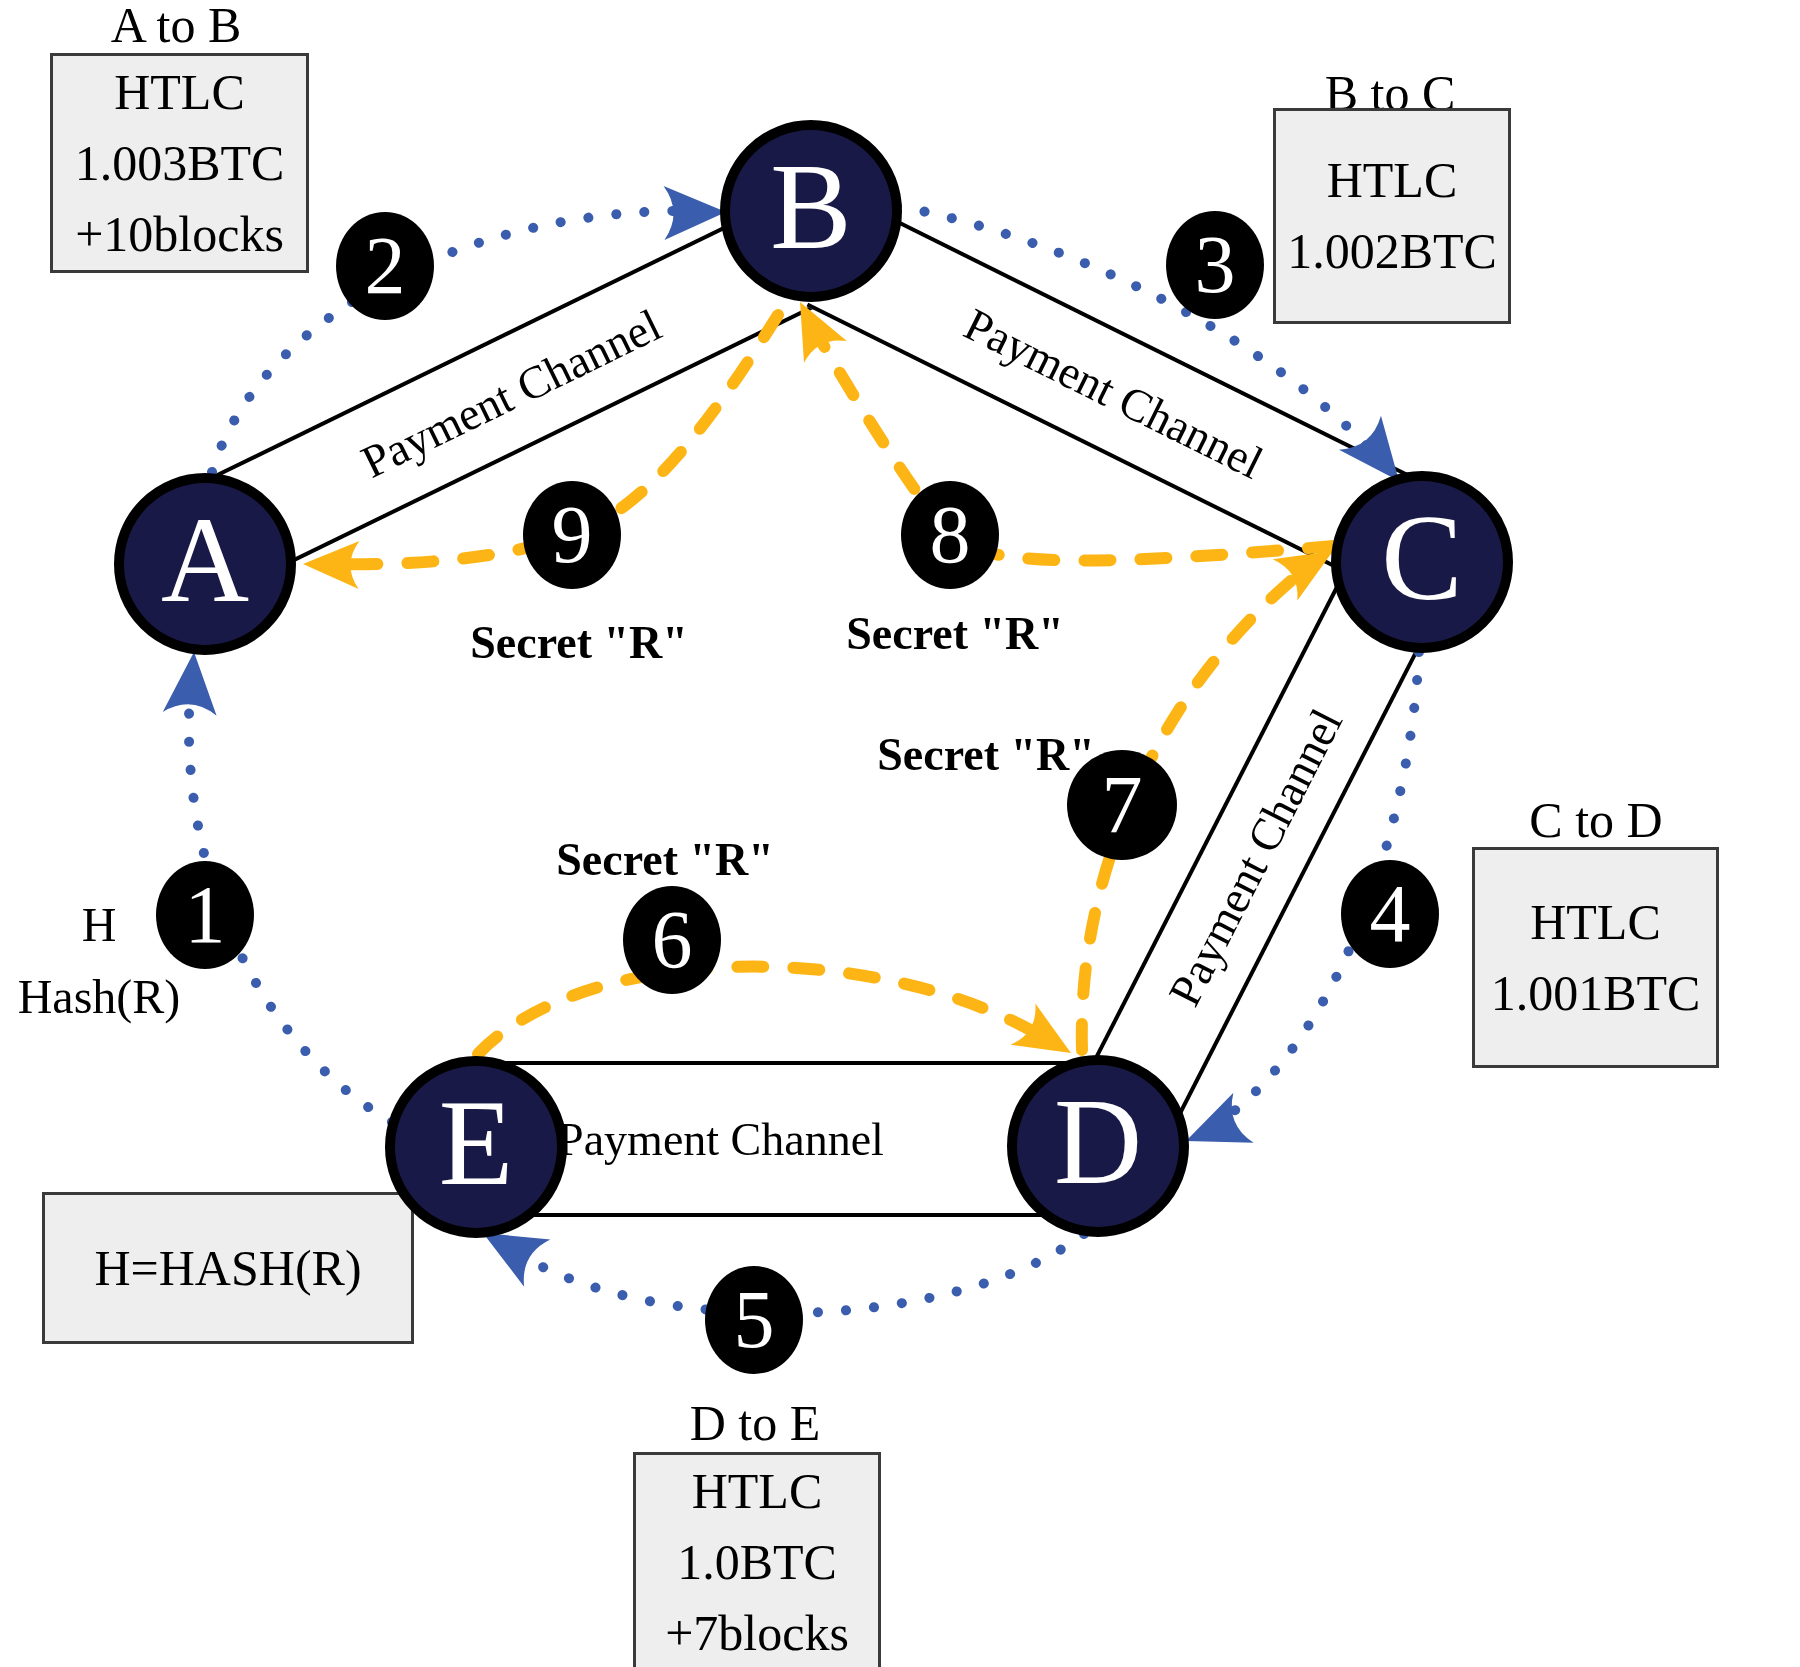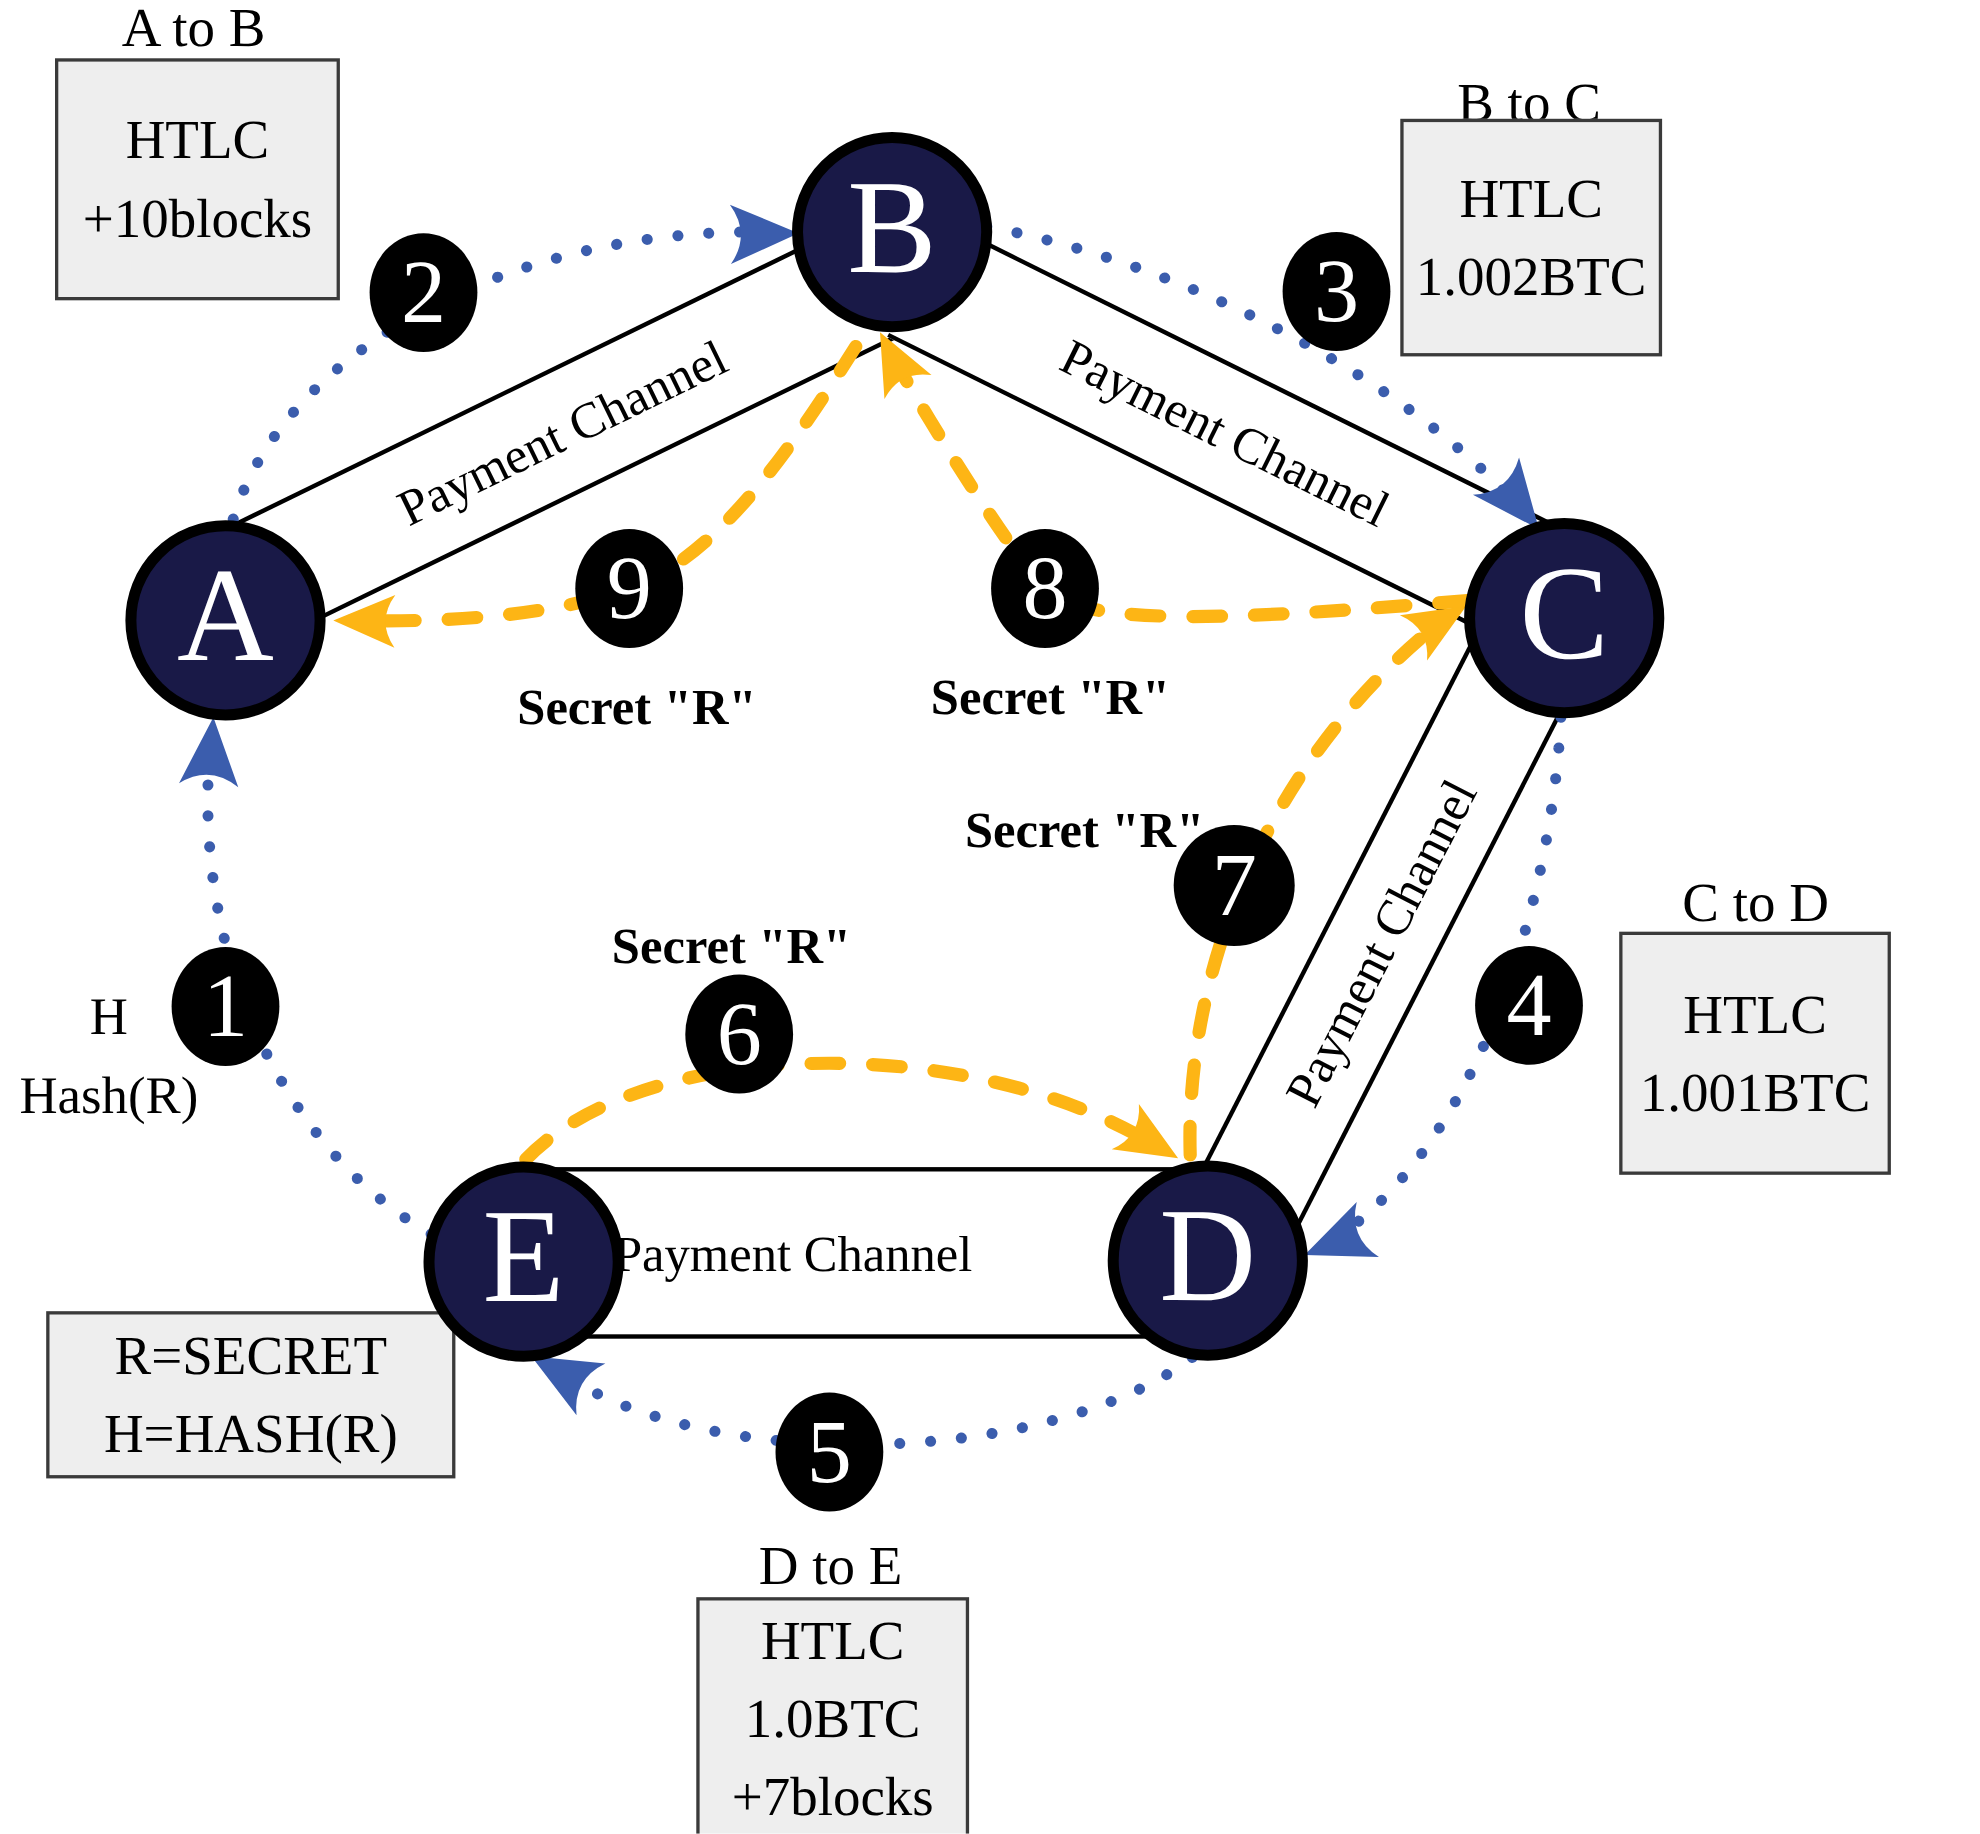--- a/index.html
+++ b/index.html
@@ -117,20 +117,21 @@
   <div class="badge" style="left:901px;top:481px;">
     <span>8</span>
     </div>
   <div class="badge" style="left:523px;top:481px;">
     <span>9</span>
     </div>
 
   <div class="btitle" style="left:176px;top:-4px;">A to B</div>
   <div class="ibox" style="left:50px;top:53px;width:253px;height:214px;">
     <div>HTLC</div>
+    <div>1.003BTC</div>
     <div>+10blocks</div>
   </div>
 
   <div class="btitle" style="left:1390px;top:64px;">B to C</div>
   <div class="ibox" style="left:1273px;top:108px;width:232px;height:210px;">
     <div>HTLC</div>
     <div>1.002BTC</div>
   </div>
 
   <div class="btitle" style="left:1596px;top:791px;">C to D</div>
@@ -140,21 +141,20 @@
   </div>
 
   <div class="btitle" style="left:755px;top:1394px;">D to E</div>
   <div class="ibox" style="left:633px;top:1452px;width:242px;height:215px;">
     <div>HTLC</div>
     <div>1.0BTC</div>
     <div>+7blocks</div>
   </div>
 
   <div class="ibox" style="left:42px;top:1192px;width:366px;height:146px;">
-    <div>R=SECRET</div>
     <div>H=HASH(R)</div>
   </div>
 
   <div class="hashlbl">
     <div>H</div>
     <div>Hash(R)</div>
   </div>
 
   <div class="secretr" style="left:665px;top:833px;">Secret "R"</div>
   <div class="secretr" style="left:986px;top:728px;">Secret "R"</div>

